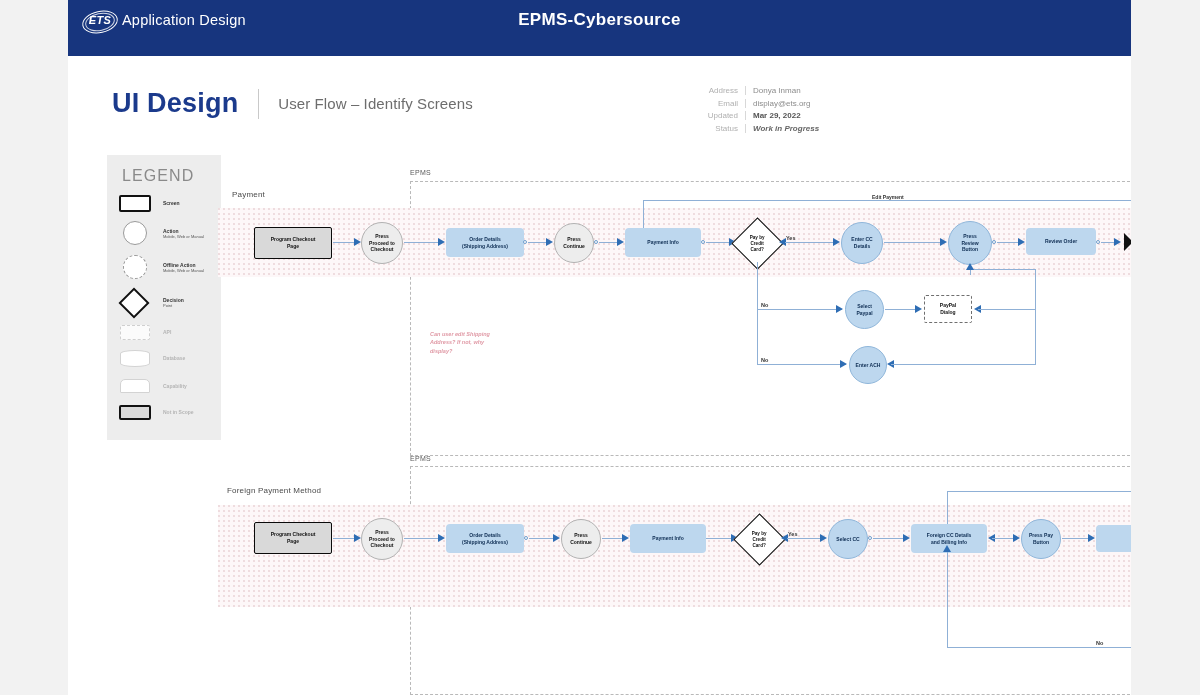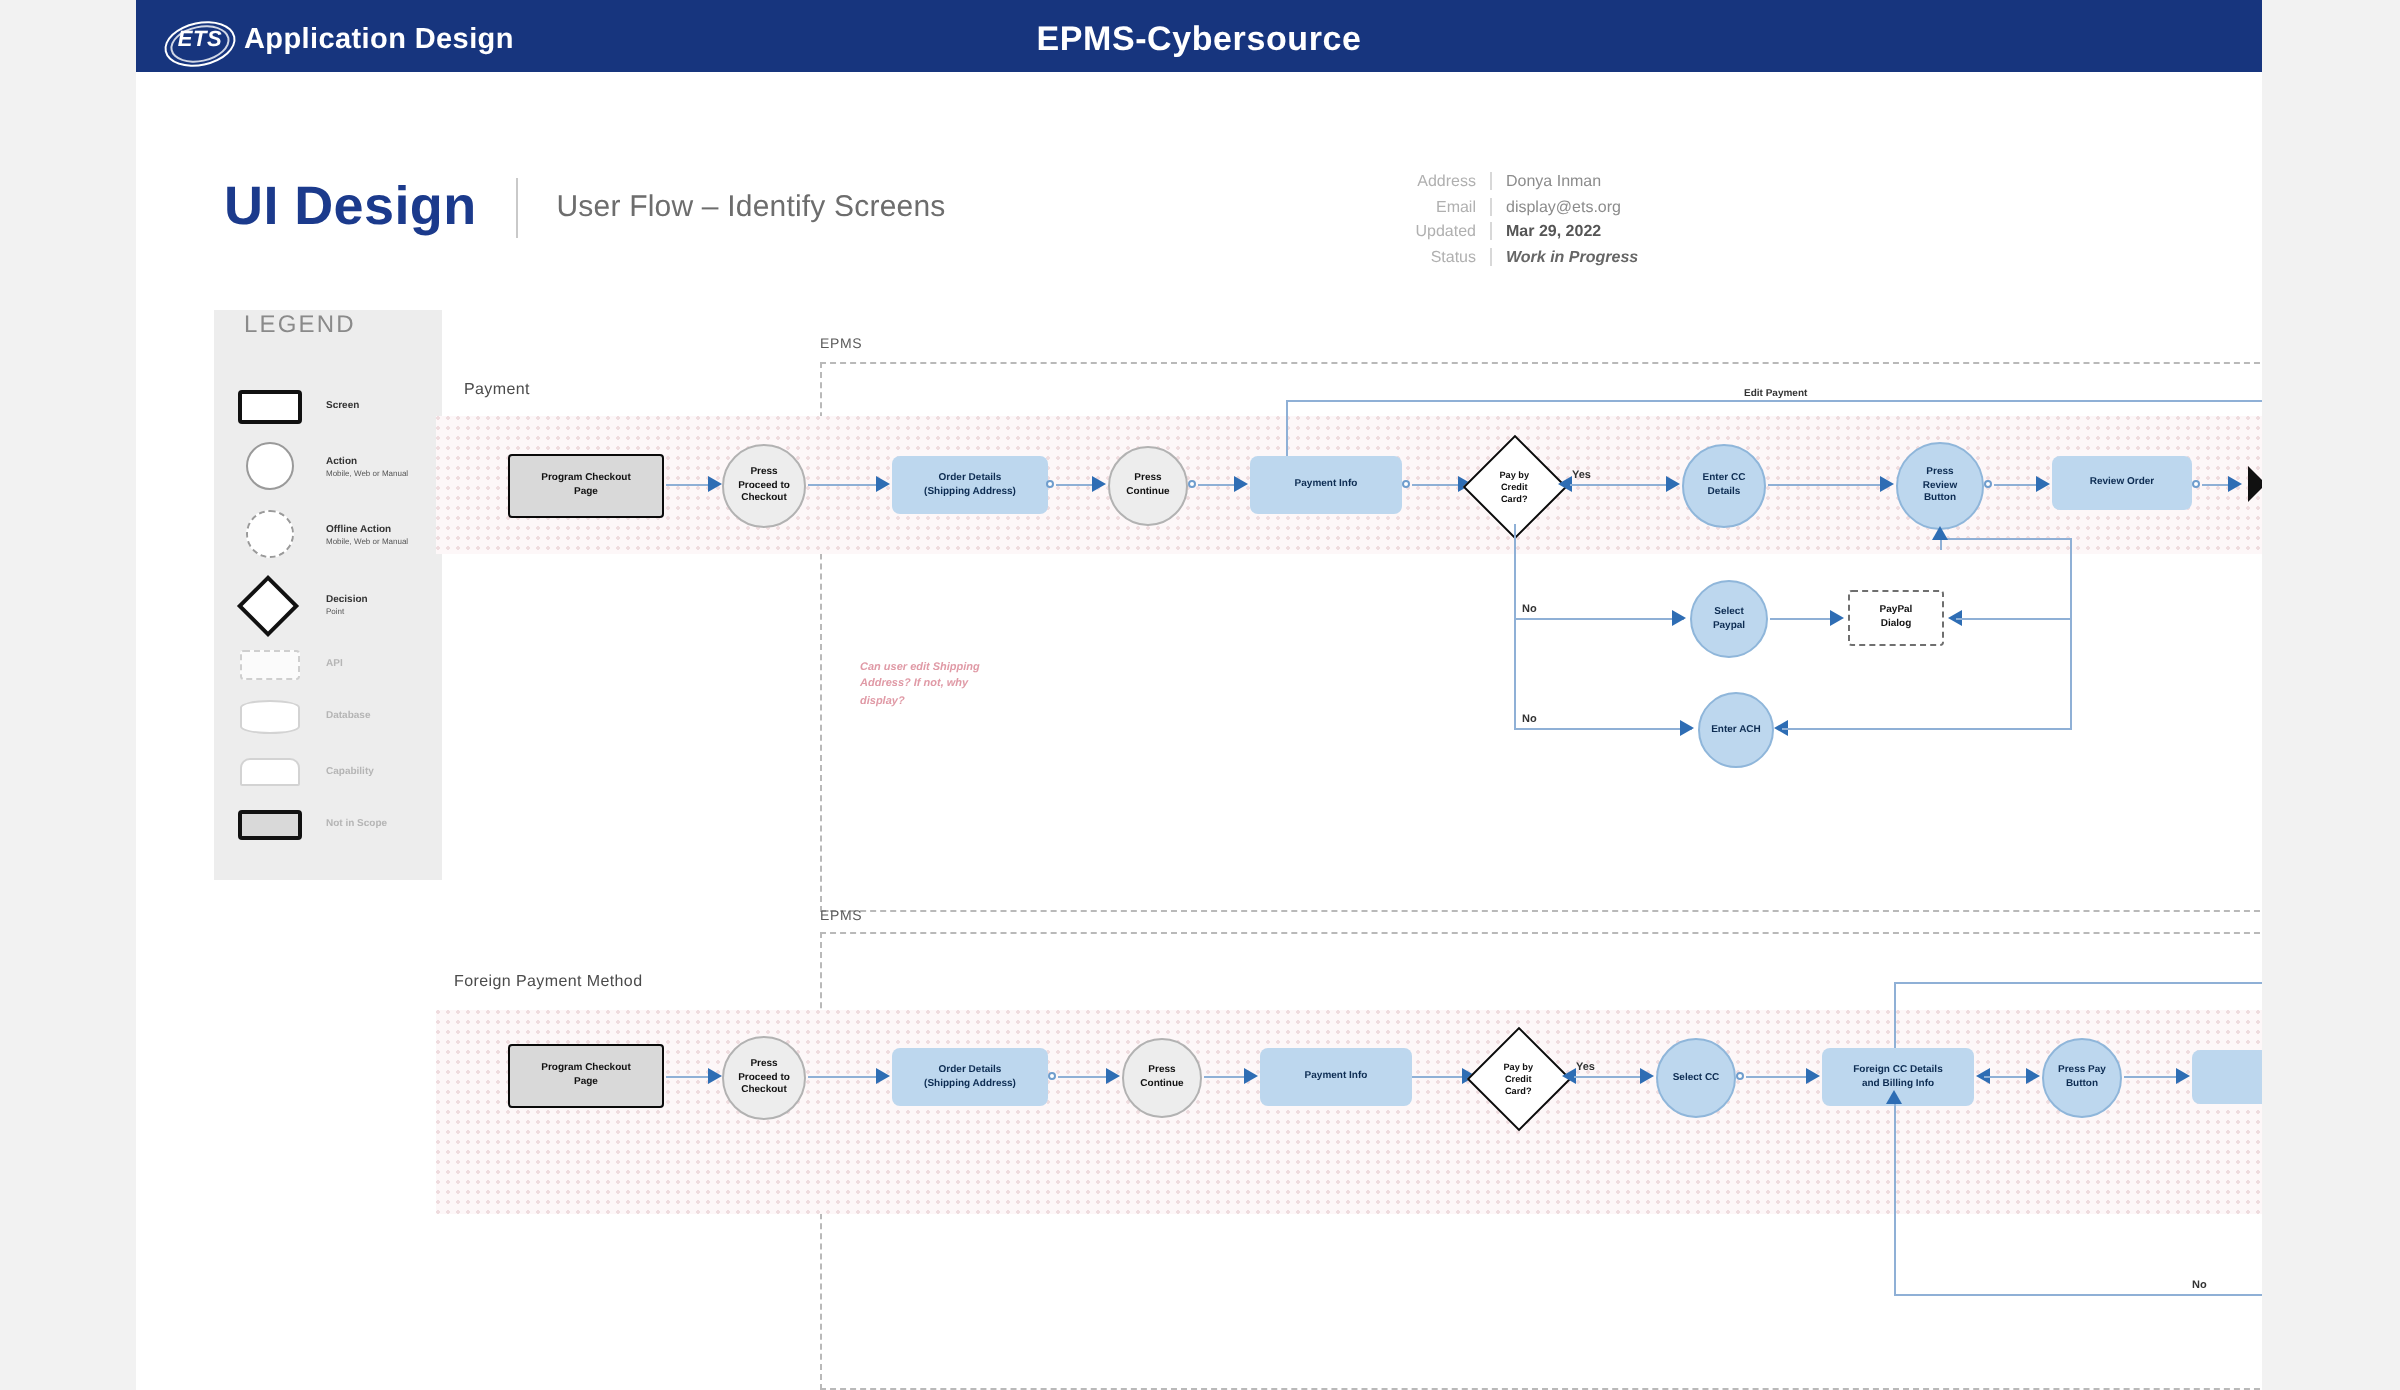--- a/index.html
+++ b/index.html
@@ -13,21 +13,21 @@
   #page {
     position: absolute;
     left: 68px; top: 0;
     width: 1063px; height: 695px;
     background: #ffffff;
     overflow: hidden;
   }
   
   #topbar {
     position: absolute; left: 0; top: 0;
-    width: 1063px; height: 36px;
+    width: 1063px; height: 56px;
     background: #17357e;
     color: #ffffff;
   }
   #ets-logo {
     position: absolute; left: 14px; top: 9px;
     width: 36px; height: 26px;
   }
   #ets-logo .ring {
     position: absolute; left: 0; top: 2px;
     width: 36px; height: 22px;
@@ -46,21 +46,21 @@
   #ets-logo .txt {
     position: absolute; left: 0; top: 5px;
     width: 36px;
     text-align: center;
     font-size: 11px; font-weight: bold;
     font-style: italic;
     letter-spacing: .3px;
   }
   #app-title {
     position: absolute; left: 54px; top: 12px;
-    font-size: 14.5px; font-weight: bold;
+    font-size: 14.5px; font-weight: normal;
     letter-spacing: .2px;
     color: #ffffff;
   }
   #doc-title {
     position: absolute; left: 0; top: 10px;
     width: 1063px;
     text-align: center;
     font-size: 17px; font-weight: bold;
     letter-spacing: .3px;
     color: #ffffff;
@@ -145,22 +145,22 @@
   }
   #meta .row.bold .v { color: #555; font-weight: bold; }
   #meta .row.ital .v { color: #666; font-style: italic; font-weight: bold; }
   
   #legend {
     position: absolute; left: 39px; top: 155px;
     width: 114px; height: 285px;
     background: #ededed;
   }
   #legend .ltitle {
-    position: absolute; left: 15px; top: 0;
-    font-size: 12px;
+    position: absolute; left: 15px; top: 12px;
+    font-size: 16px;
     color: #8a8a8a;
     letter-spacing: 1.1px;
   }
   .lrow { position: absolute; left: 12px; }
   .lrow .lbl {
     position: absolute; left: 44px;
     font-size: 5px; font-weight: bold;
     color: #333;
     white-space: nowrap;
   }

